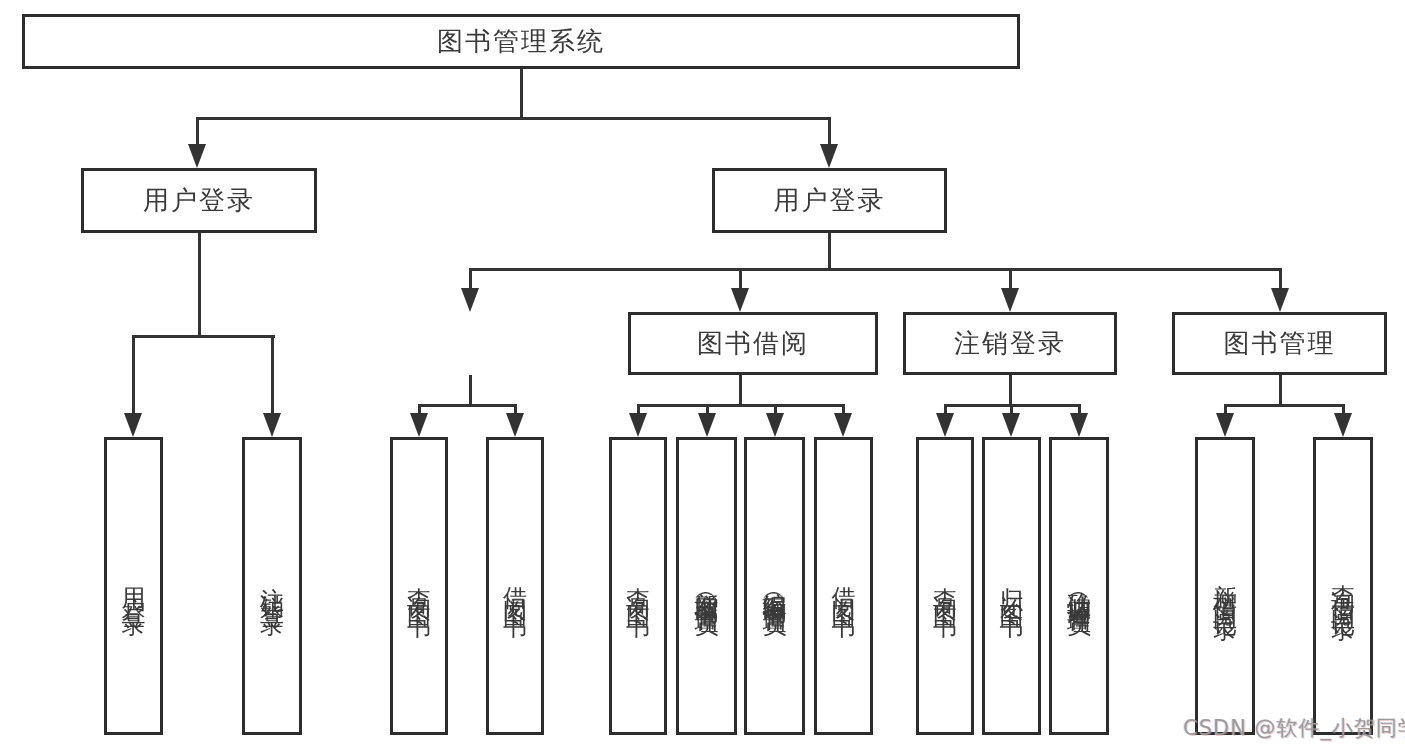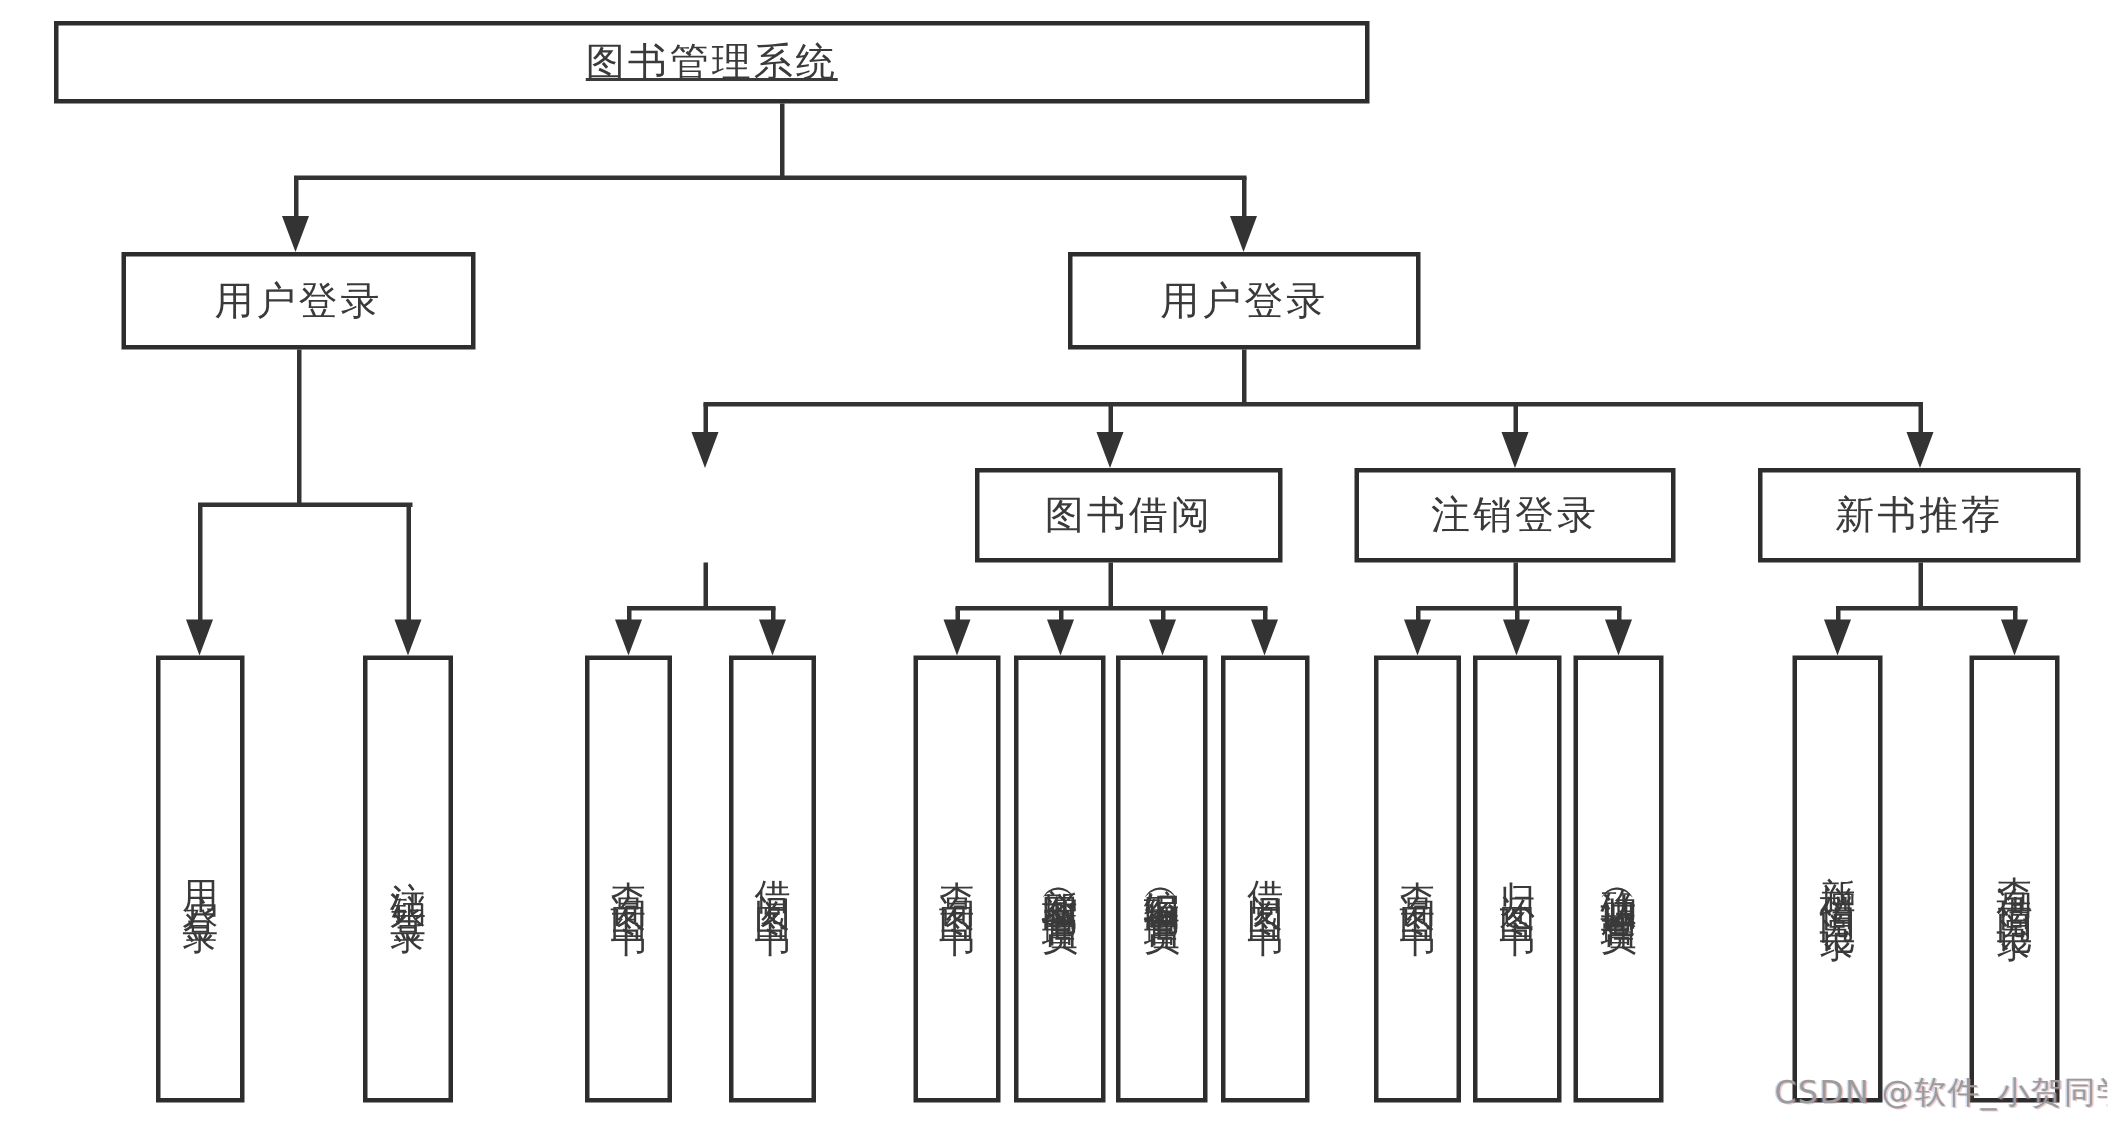--- a/index.html
+++ b/index.html
@@ -37,28 +37,28 @@
     font-size:21px;letter-spacing:1px;color:#9b9b9b;
     text-shadow:1px 1px 0 rgba(210,130,130,0.40), -1px 0 0 rgba(130,160,220,0.30);
     white-space:nowrap;
   }
 </style>
 </head>
 <body>
 
 <div class="canvas" id="canvas">
 
-  <div class="box" style="left:36px;top:14px;width:877px;height:55px;text-decoration:underline;">图书管理系统</div>
+  <div class="box" style="left:22px;top:14px;width:998px;height:55px;">图书管理系统</div>
 
   <div class="box" style="left:81px;top:168px;width:236px;height:65px;">用户登录</div>
   <div class="box" style="left:712px;top:168px;width:235px;height:65px;">用户登录</div>
 
-  <div class="box" style="left:650px;top:312px;width:205px;height:63px;">图书借阅</div>
+  <div class="box" style="left:628px;top:312px;width:250px;height:63px;">图书借阅</div>
   <div class="box" style="left:903px;top:312px;width:214px;height:63px;">注销登录</div>
-  <div class="box" style="left:1172px;top:312px;width:215px;height:63px;">新书推荐</div>
+  <div class="box" style="left:1172px;top:312px;width:215px;height:63px;">图书管理</div>
 
   <div class="vbox" style="left:104px;top:437px;width:59px;height:298px;">用户登录</div>
   <div class="vbox" style="left:242px;top:437px;width:60px;height:298px;">注销登录</div>
 
   <div class="vbox" style="left:390px;top:437px;width:58px;height:298px;">查询图书</div>
   <div class="vbox" style="left:486px;top:437px;width:58px;height:298px;">借阅图书</div>
 
   <div class="vbox" style="left:609px;top:437px;width:58px;height:298px;">查询图书</div>
   <div class="vbox long" style="left:676px;top:437px;width:61px;height:298px;">新增图书（管理员）</div>
   <div class="vbox long" style="left:744px;top:437px;width:61px;height:298px;">编辑图书（管理员）</div>

